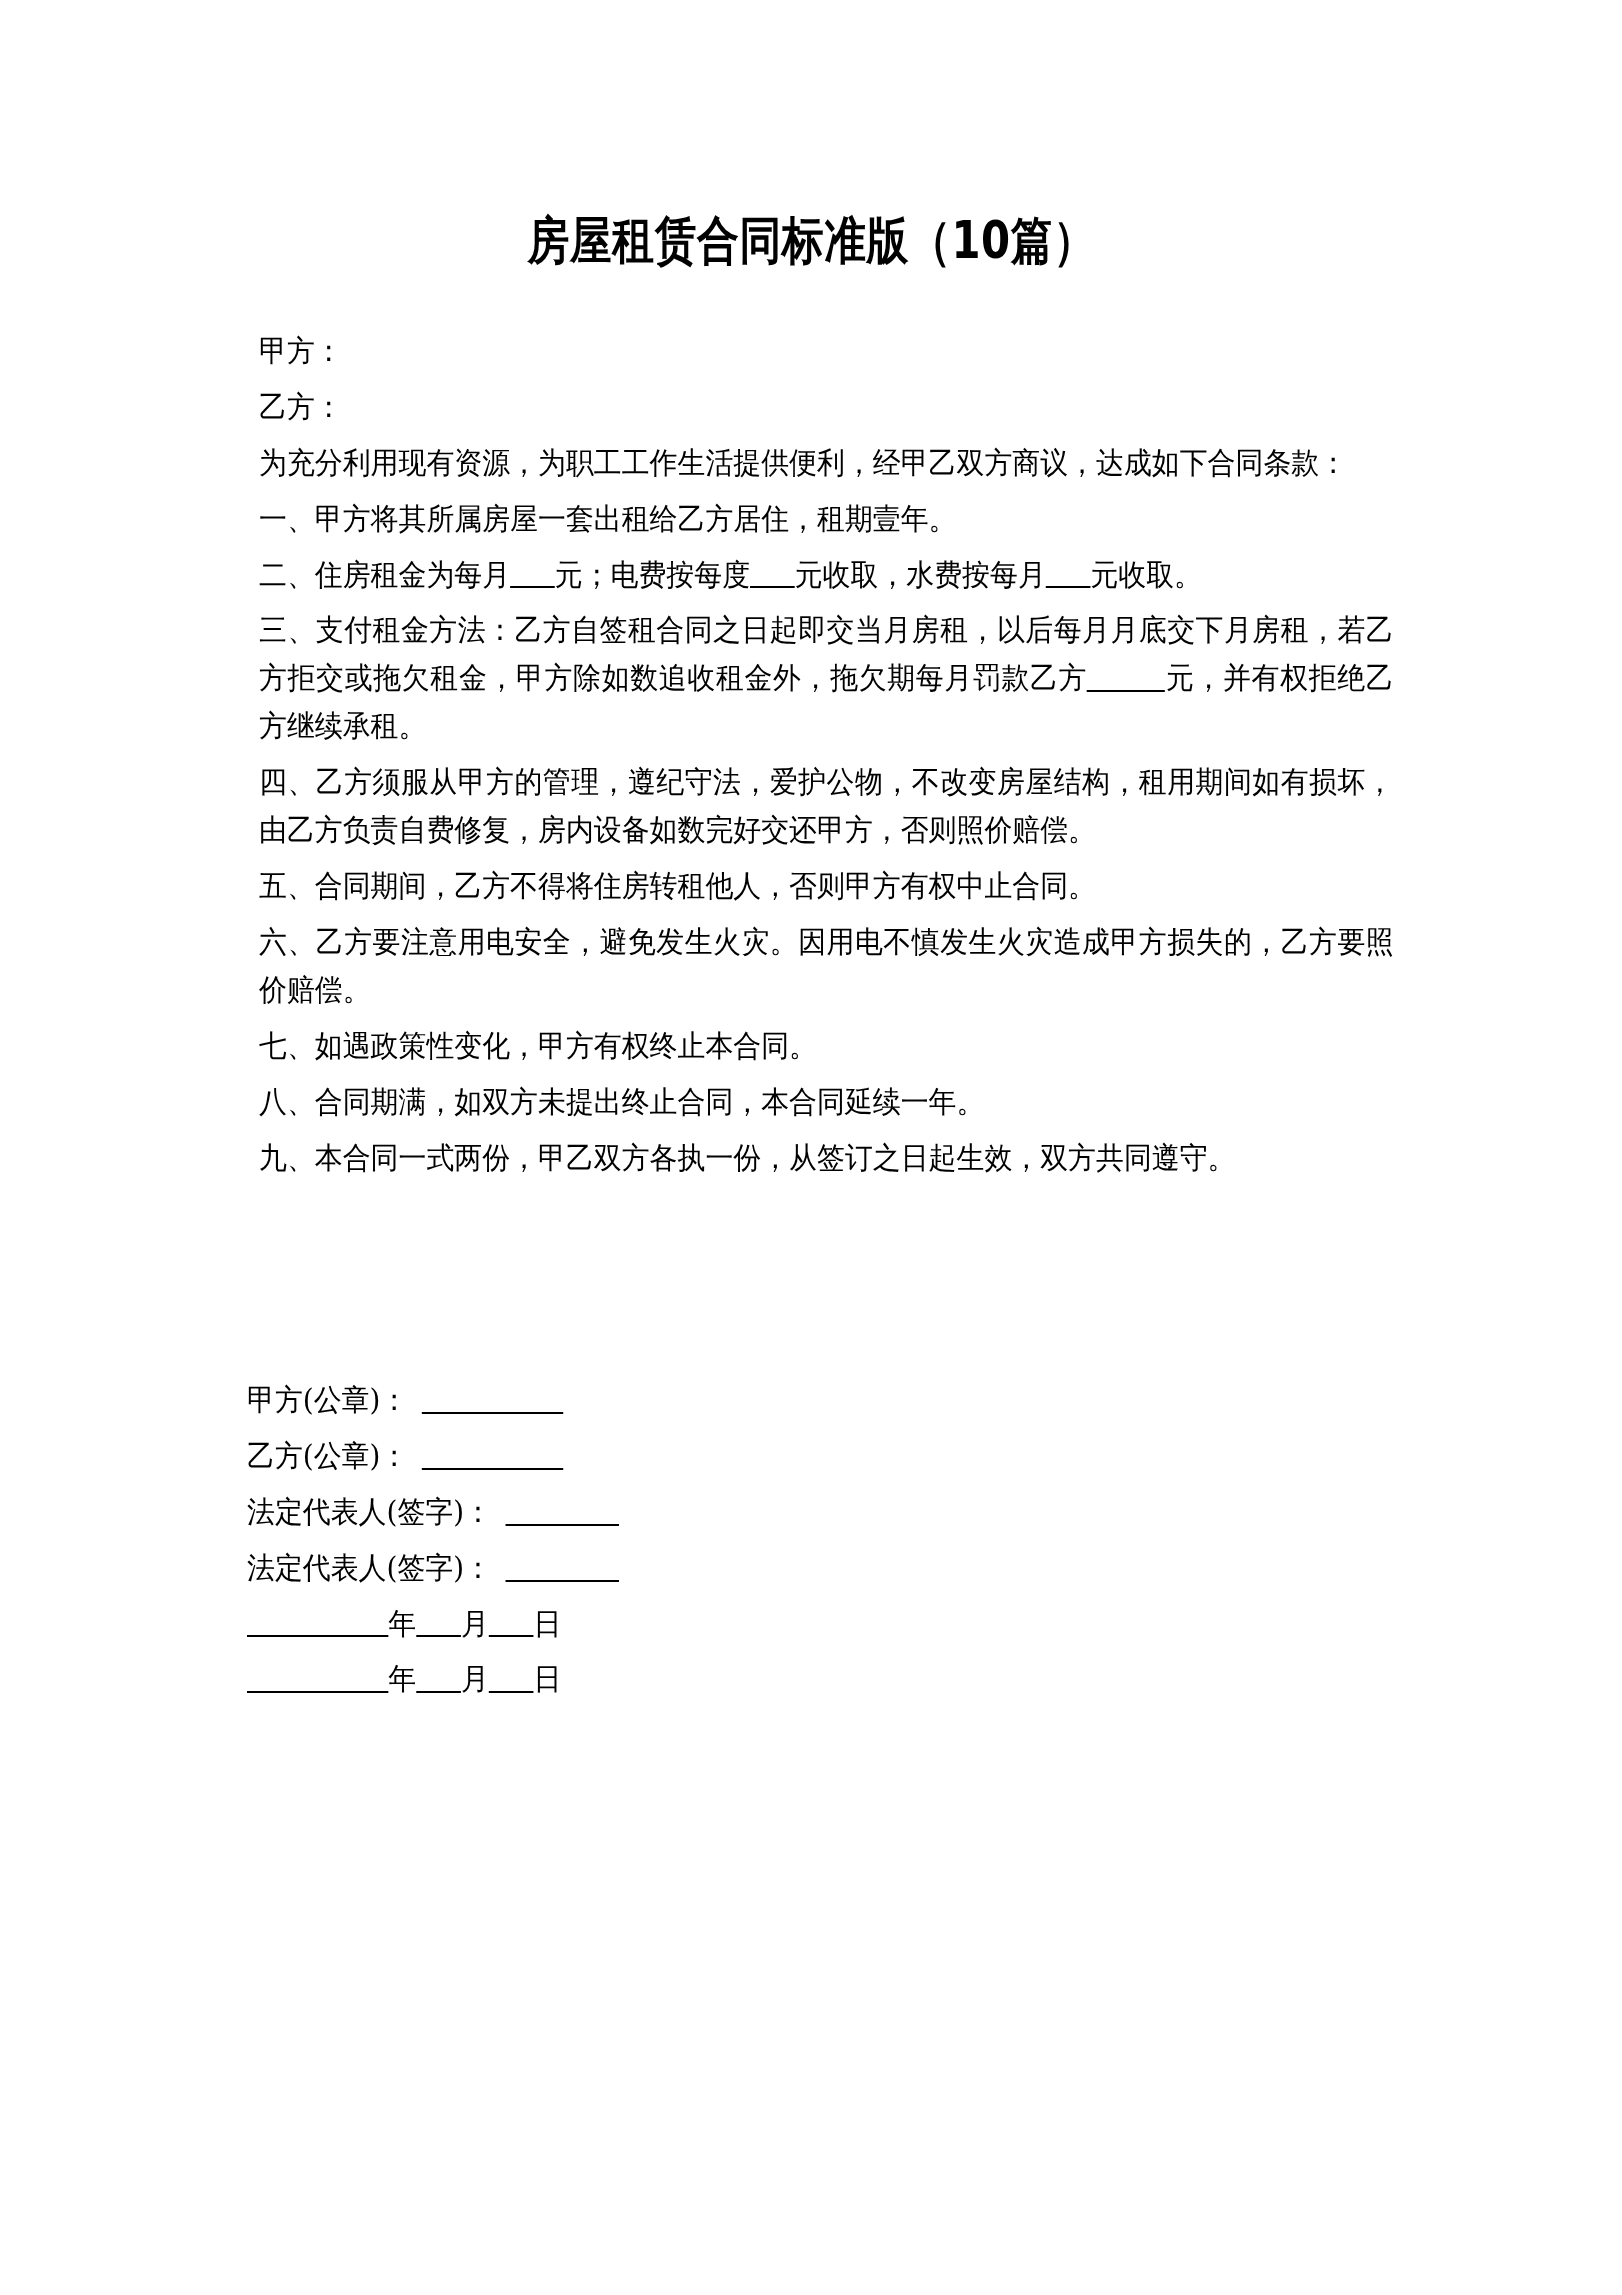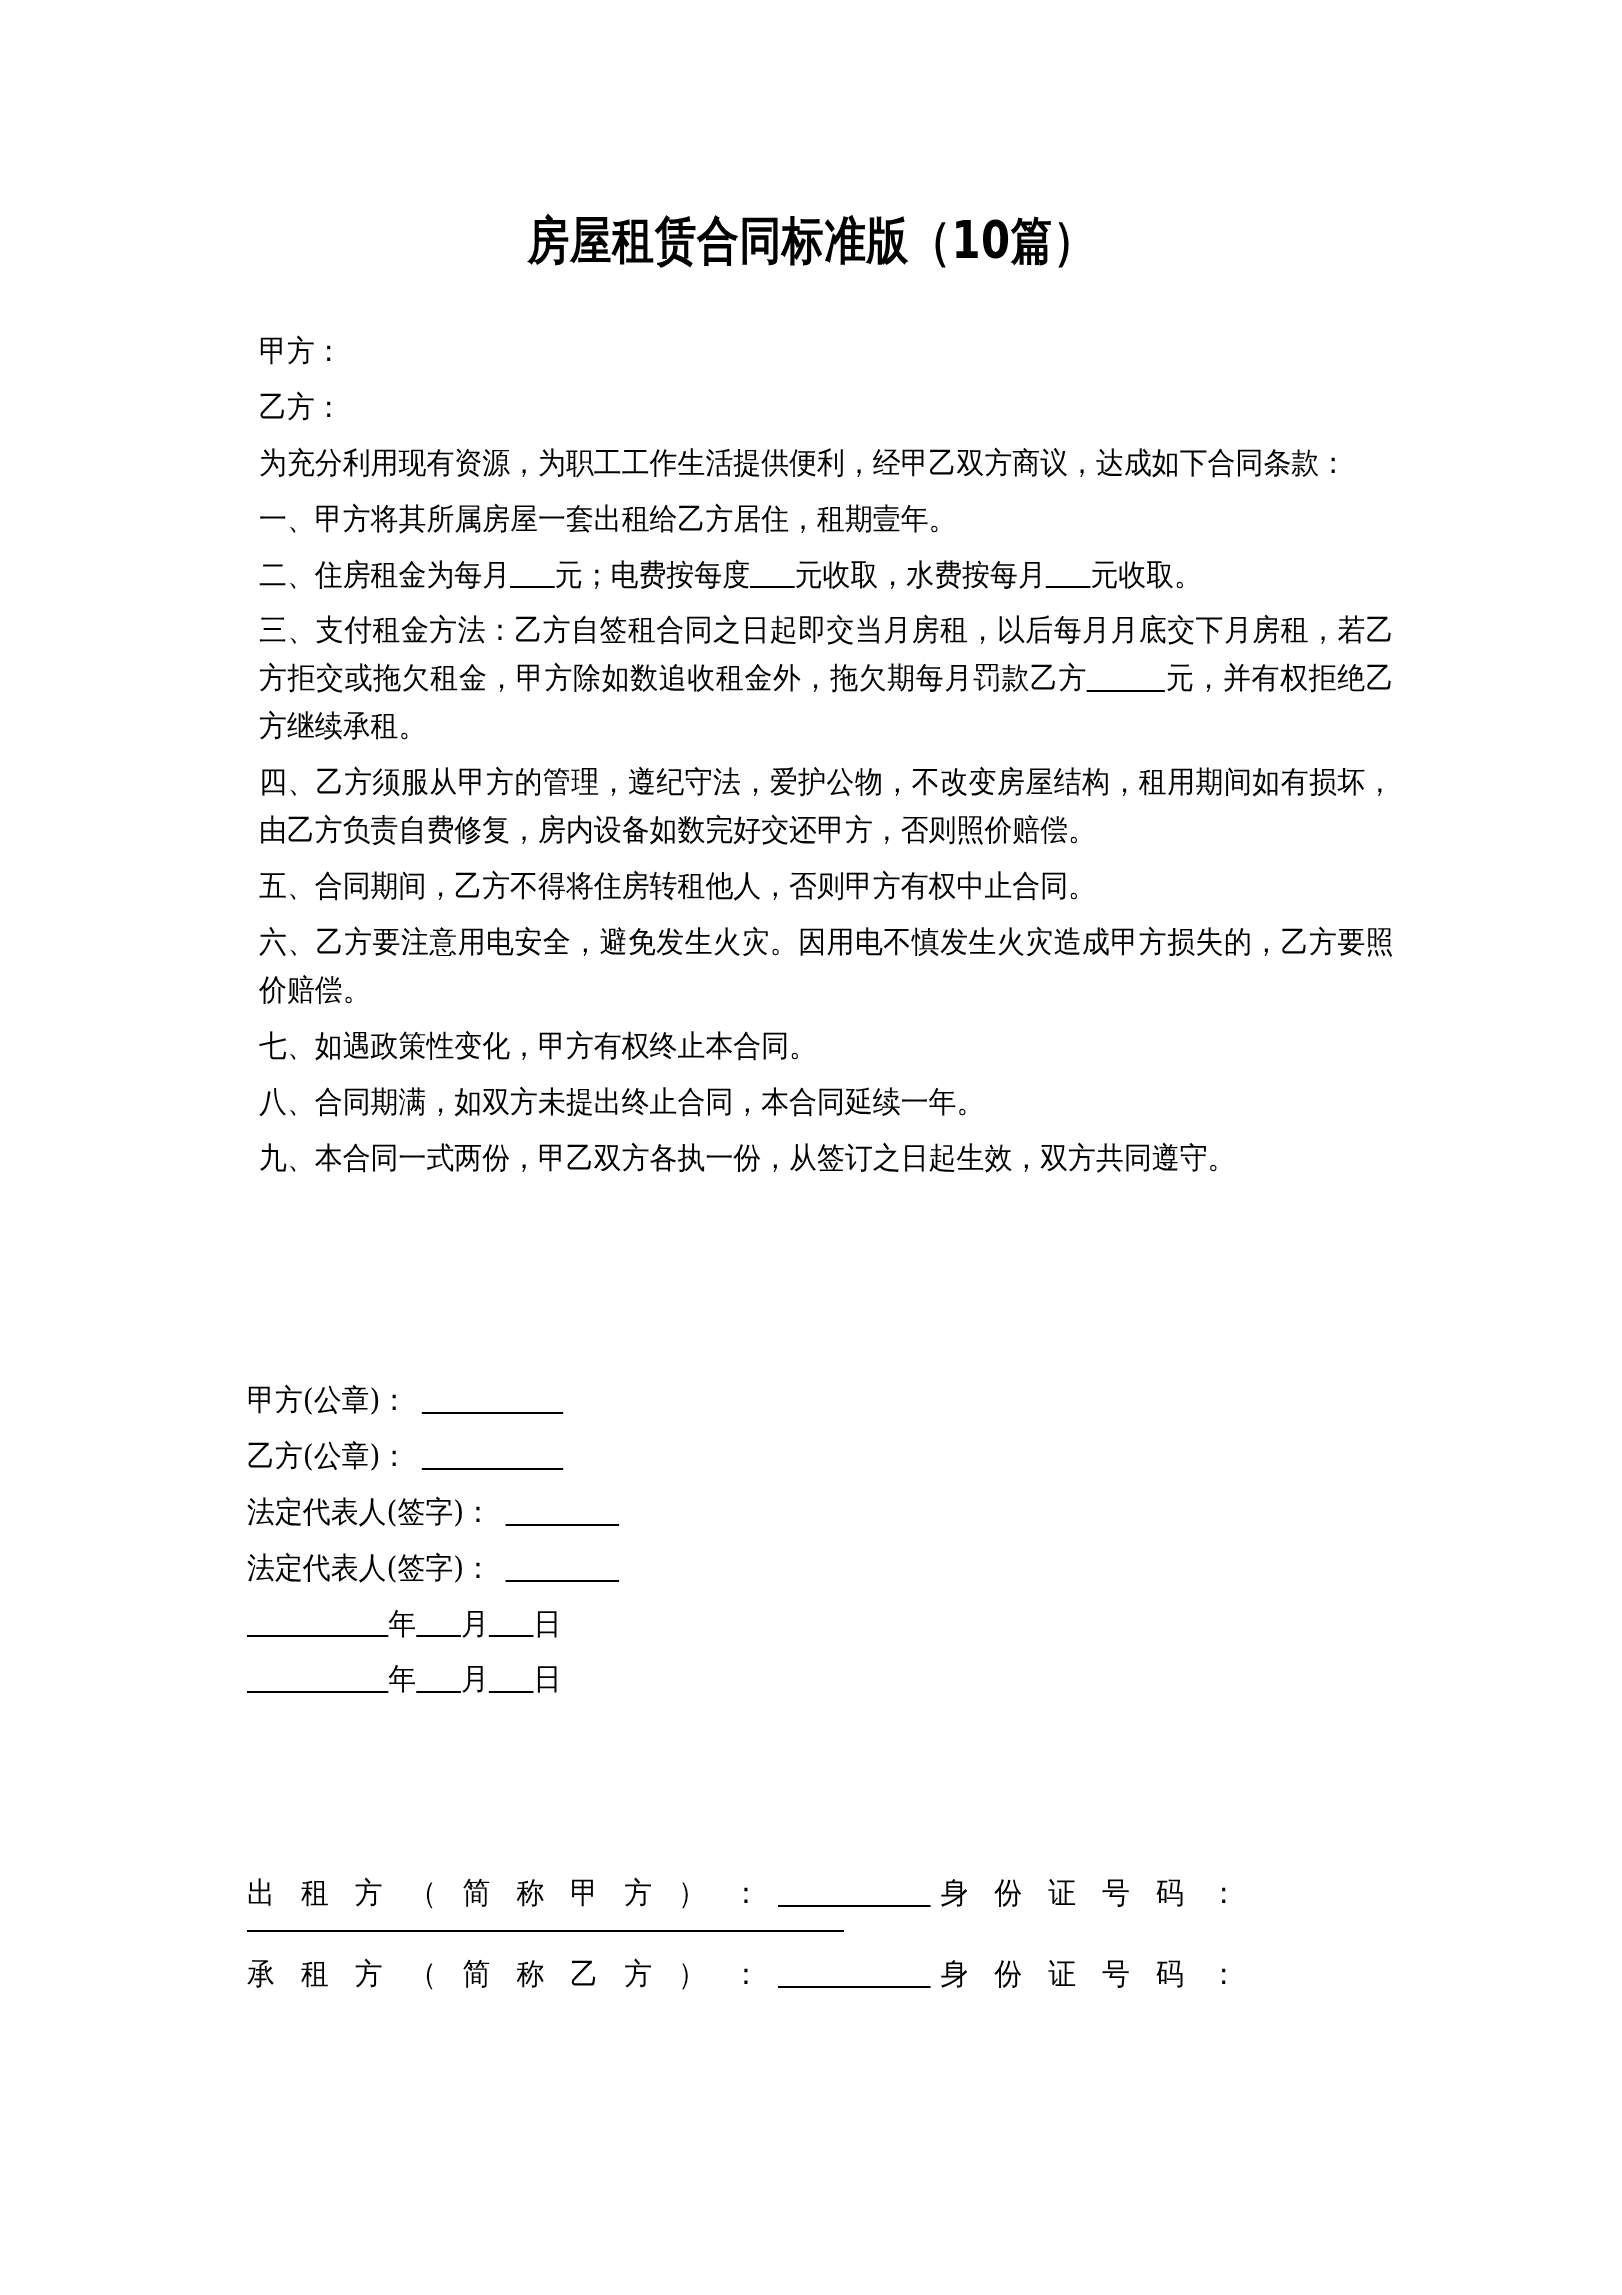--- a/index.html
+++ b/index.html
@@ -178,24 +178,15 @@
     <div class="sig-line"><span>法定代表人(签字)：</span><span class="gap"></span><span class="blk blk-lg"></span></div>
 
     <div class="sig-line"><span>法定代表人(签字)：</span><span class="gap"></span><span class="blk blk-lg"></span></div>
 
     <div class="date-line"><span class="blk blk-xl"></span><span>年</span><span class="blk blk-sm"></span><span>月</span><span class="blk blk-sm"></span><span>日</span></div>
 
     <div class="date-line"><span class="blk blk-xl"></span><span>年</span><span class="blk blk-sm"></span><span>月</span><span class="blk blk-sm"></span><span>日</span></div>
 
   </div>
 
-  <div class="party-block">
-
-    <div class="party-line"><span>出 租 方 （ 简 称 甲 方 ） ：</span><span class="ul-field"></span><span>身 份 证 号 码 ：</span></div>
-
-    <span class="cont-rule"></span>
-
-    <div class="party-line"><span>承 租 方 （ 简 称 乙 方 ） ：</span><span class="ul-field"></span><span>身 份 证 号 码 ：</span></div>
-
-  </div>
 
 </div>
 
 
 </body></html>

